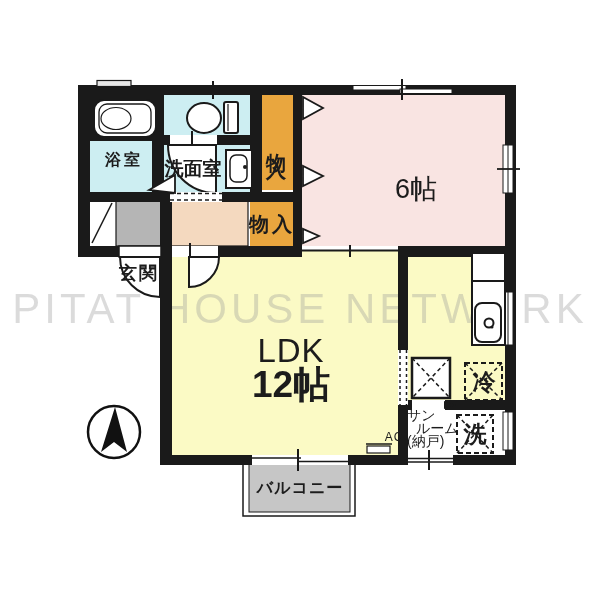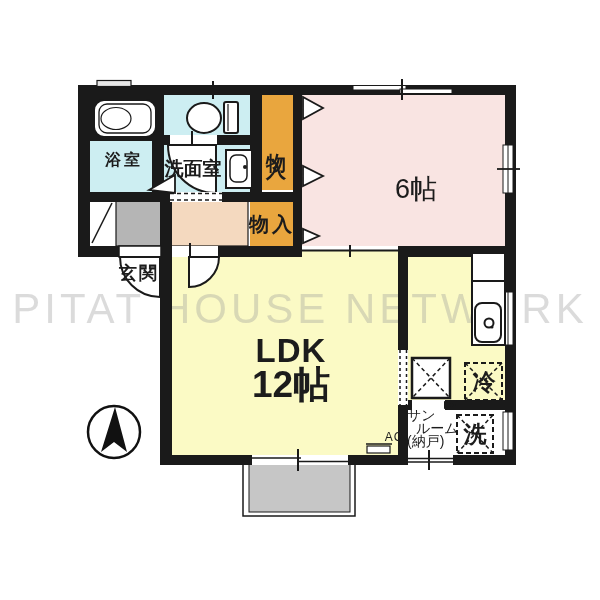--- a/index.html
+++ b/index.html
@@ -13,21 +13,21 @@
   #structure{z-index:3;}
   .lbl{position:absolute;transform:translate(-50%,-50%);color:#1c1c1c;white-space:nowrap;z-index:8;}
   .lbl-bath{left:124px;top:160px;font-size:16px;letter-spacing:3px;font-weight:600;text-align:center;}
   .lbl-wash{left:193px;top:169px;font-size:19px;letter-spacing:0px;font-weight:600;}
   .lbl-closet-u{left:277px;top:142px;font-size:20px;font-weight:600;
                 writing-mode:vertical-rl;text-orientation:upright;letter-spacing:5px;}
   .lbl-closet-l{left:272px;top:224px;font-size:20px;letter-spacing:3px;font-weight:600;}
   .lbl-genkan{left:139px;top:240px;font-size:18px;letter-spacing:2px;font-weight:600;margin-top:33px;}
   .lbl-yoshitsu{left:404px;top:155px;font-size:29px;letter-spacing:2px;font-weight:600;}
   .lbl-yoshitsu-size{left:388px;top:189px;font-size:27px;font-weight:400;margin-left:28px;}
-  .lbl-ldk{left:291px;top:351px;font-size:33px;font-weight:700;letter-spacing:1px;}
+  .lbl-ldk{left:291px;top:351px;font-size:33px;font-weight:400;letter-spacing:1px;}
   .lbl-ldk-size{left:291px;top:385px;font-size:37px;font-weight:700;}
   .lbl-sunroom{left:407px;top:409px;transform:none;font-size:14px;line-height:13px;z-index:8;
                position:absolute;color:#1c1c1c;}
   .lbl-sunroom .l2{padding-left:9px;}
   .lbl-washer{left:475px;top:434px;font-size:23px;font-weight:600;}
   .lbl-fridge{left:484px;top:382px;font-size:23px;font-weight:600;}
   .lbl-balcony{left:300px;top:488px;font-size:16px;letter-spacing:1px;font-weight:600;}
   .lbl-ac{left:394px;top:437px;font-size:12px;letter-spacing:1px;}
 </style>
 </head>
@@ -174,14 +174,15 @@
   <div class="lbl lbl-yoshitsu-size">6帖</div>
   <div class="lbl lbl-ldk">LDK</div>
   <div class="lbl lbl-ldk-size">12帖</div>
   <div class="lbl-sunroom">
     <div>サン</div>
     <div class="l2">ルーム</div>
     <div>(納戸)</div>
   </div>
   <div class="lbl lbl-washer">洗</div>
   <div class="lbl lbl-fridge">冷</div>
+  <div class="lbl lbl-balcony">バルコニー</div>
   <div class="lbl lbl-ac">AC</div>
 </div>
 
 </body></html>

